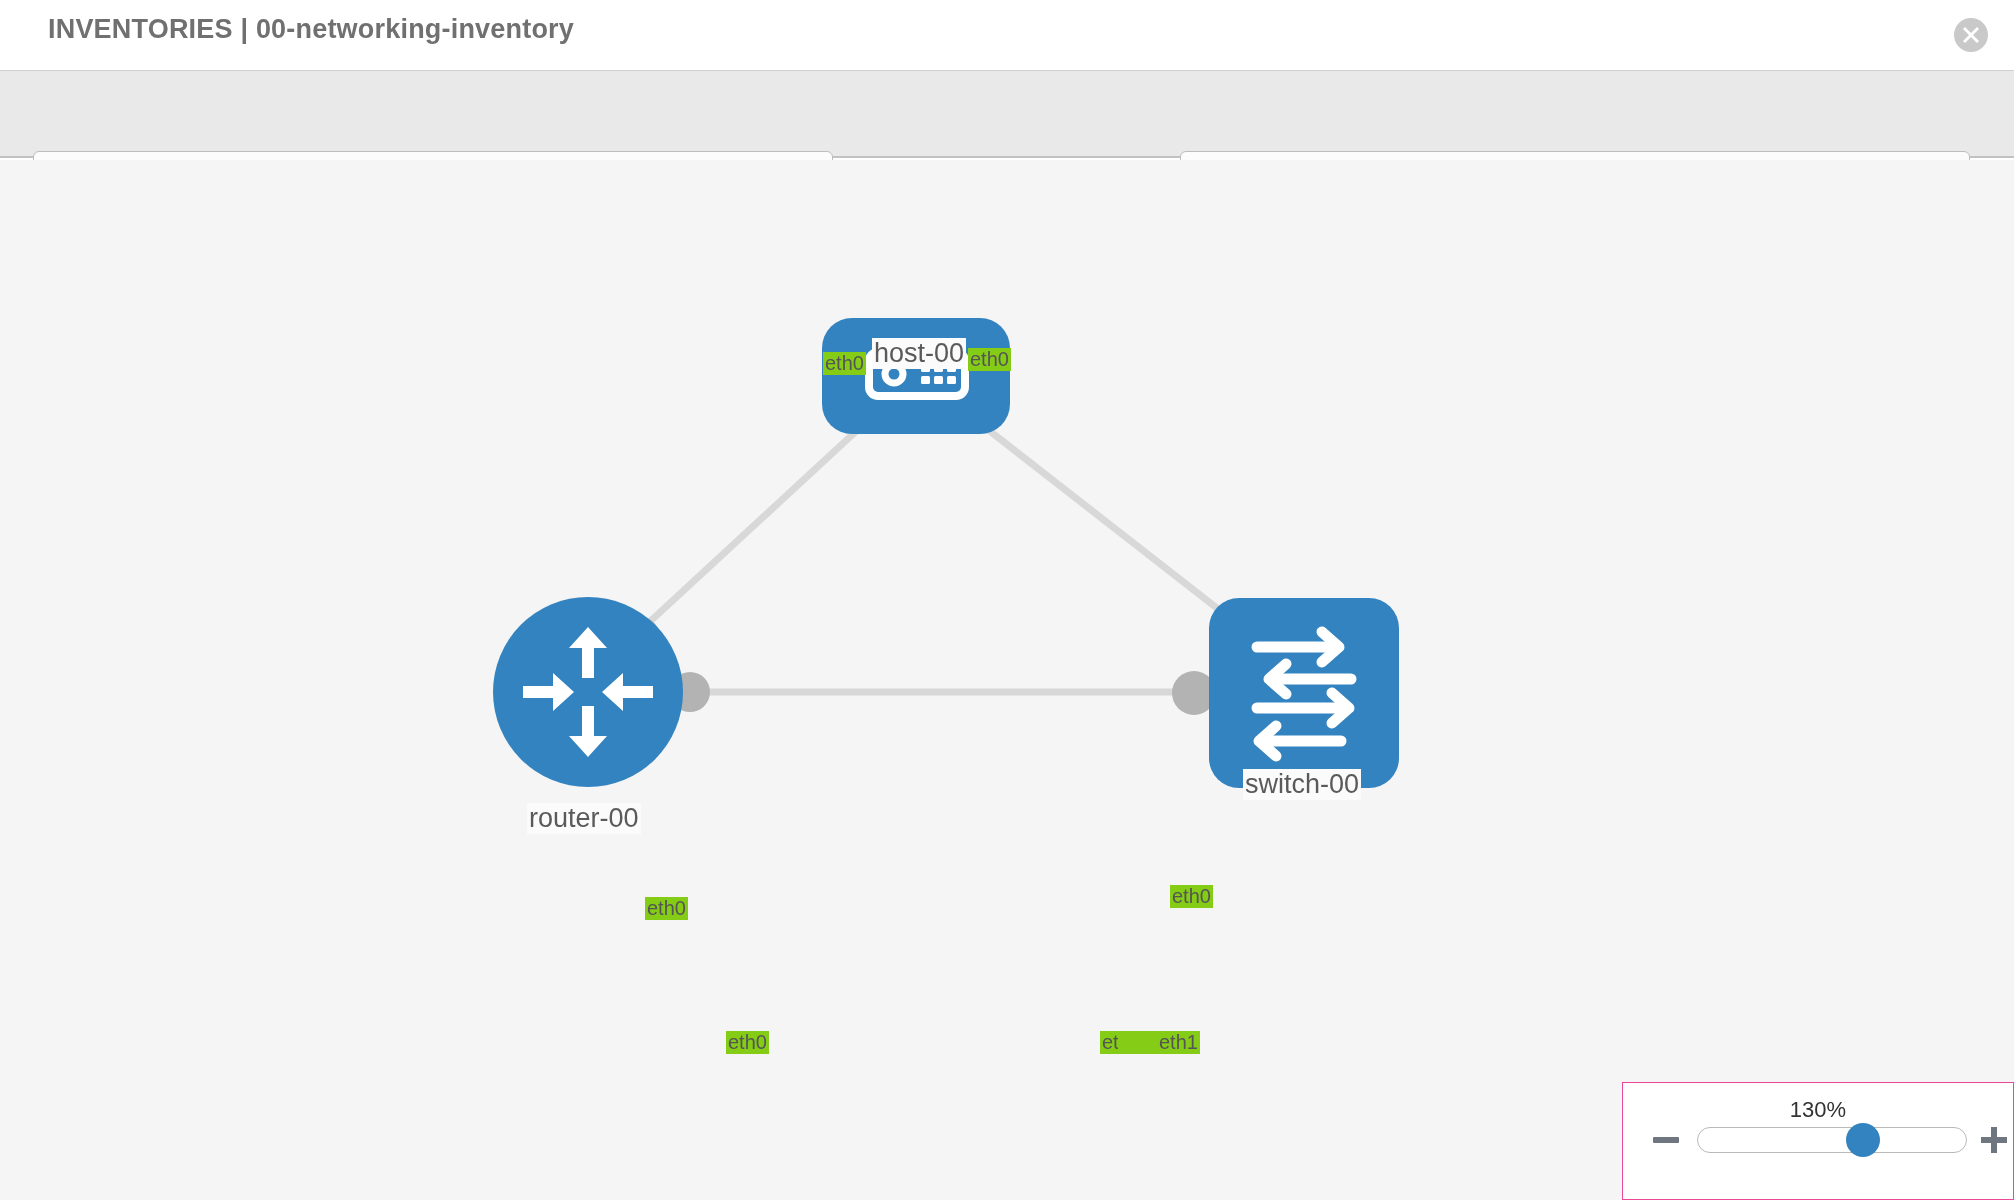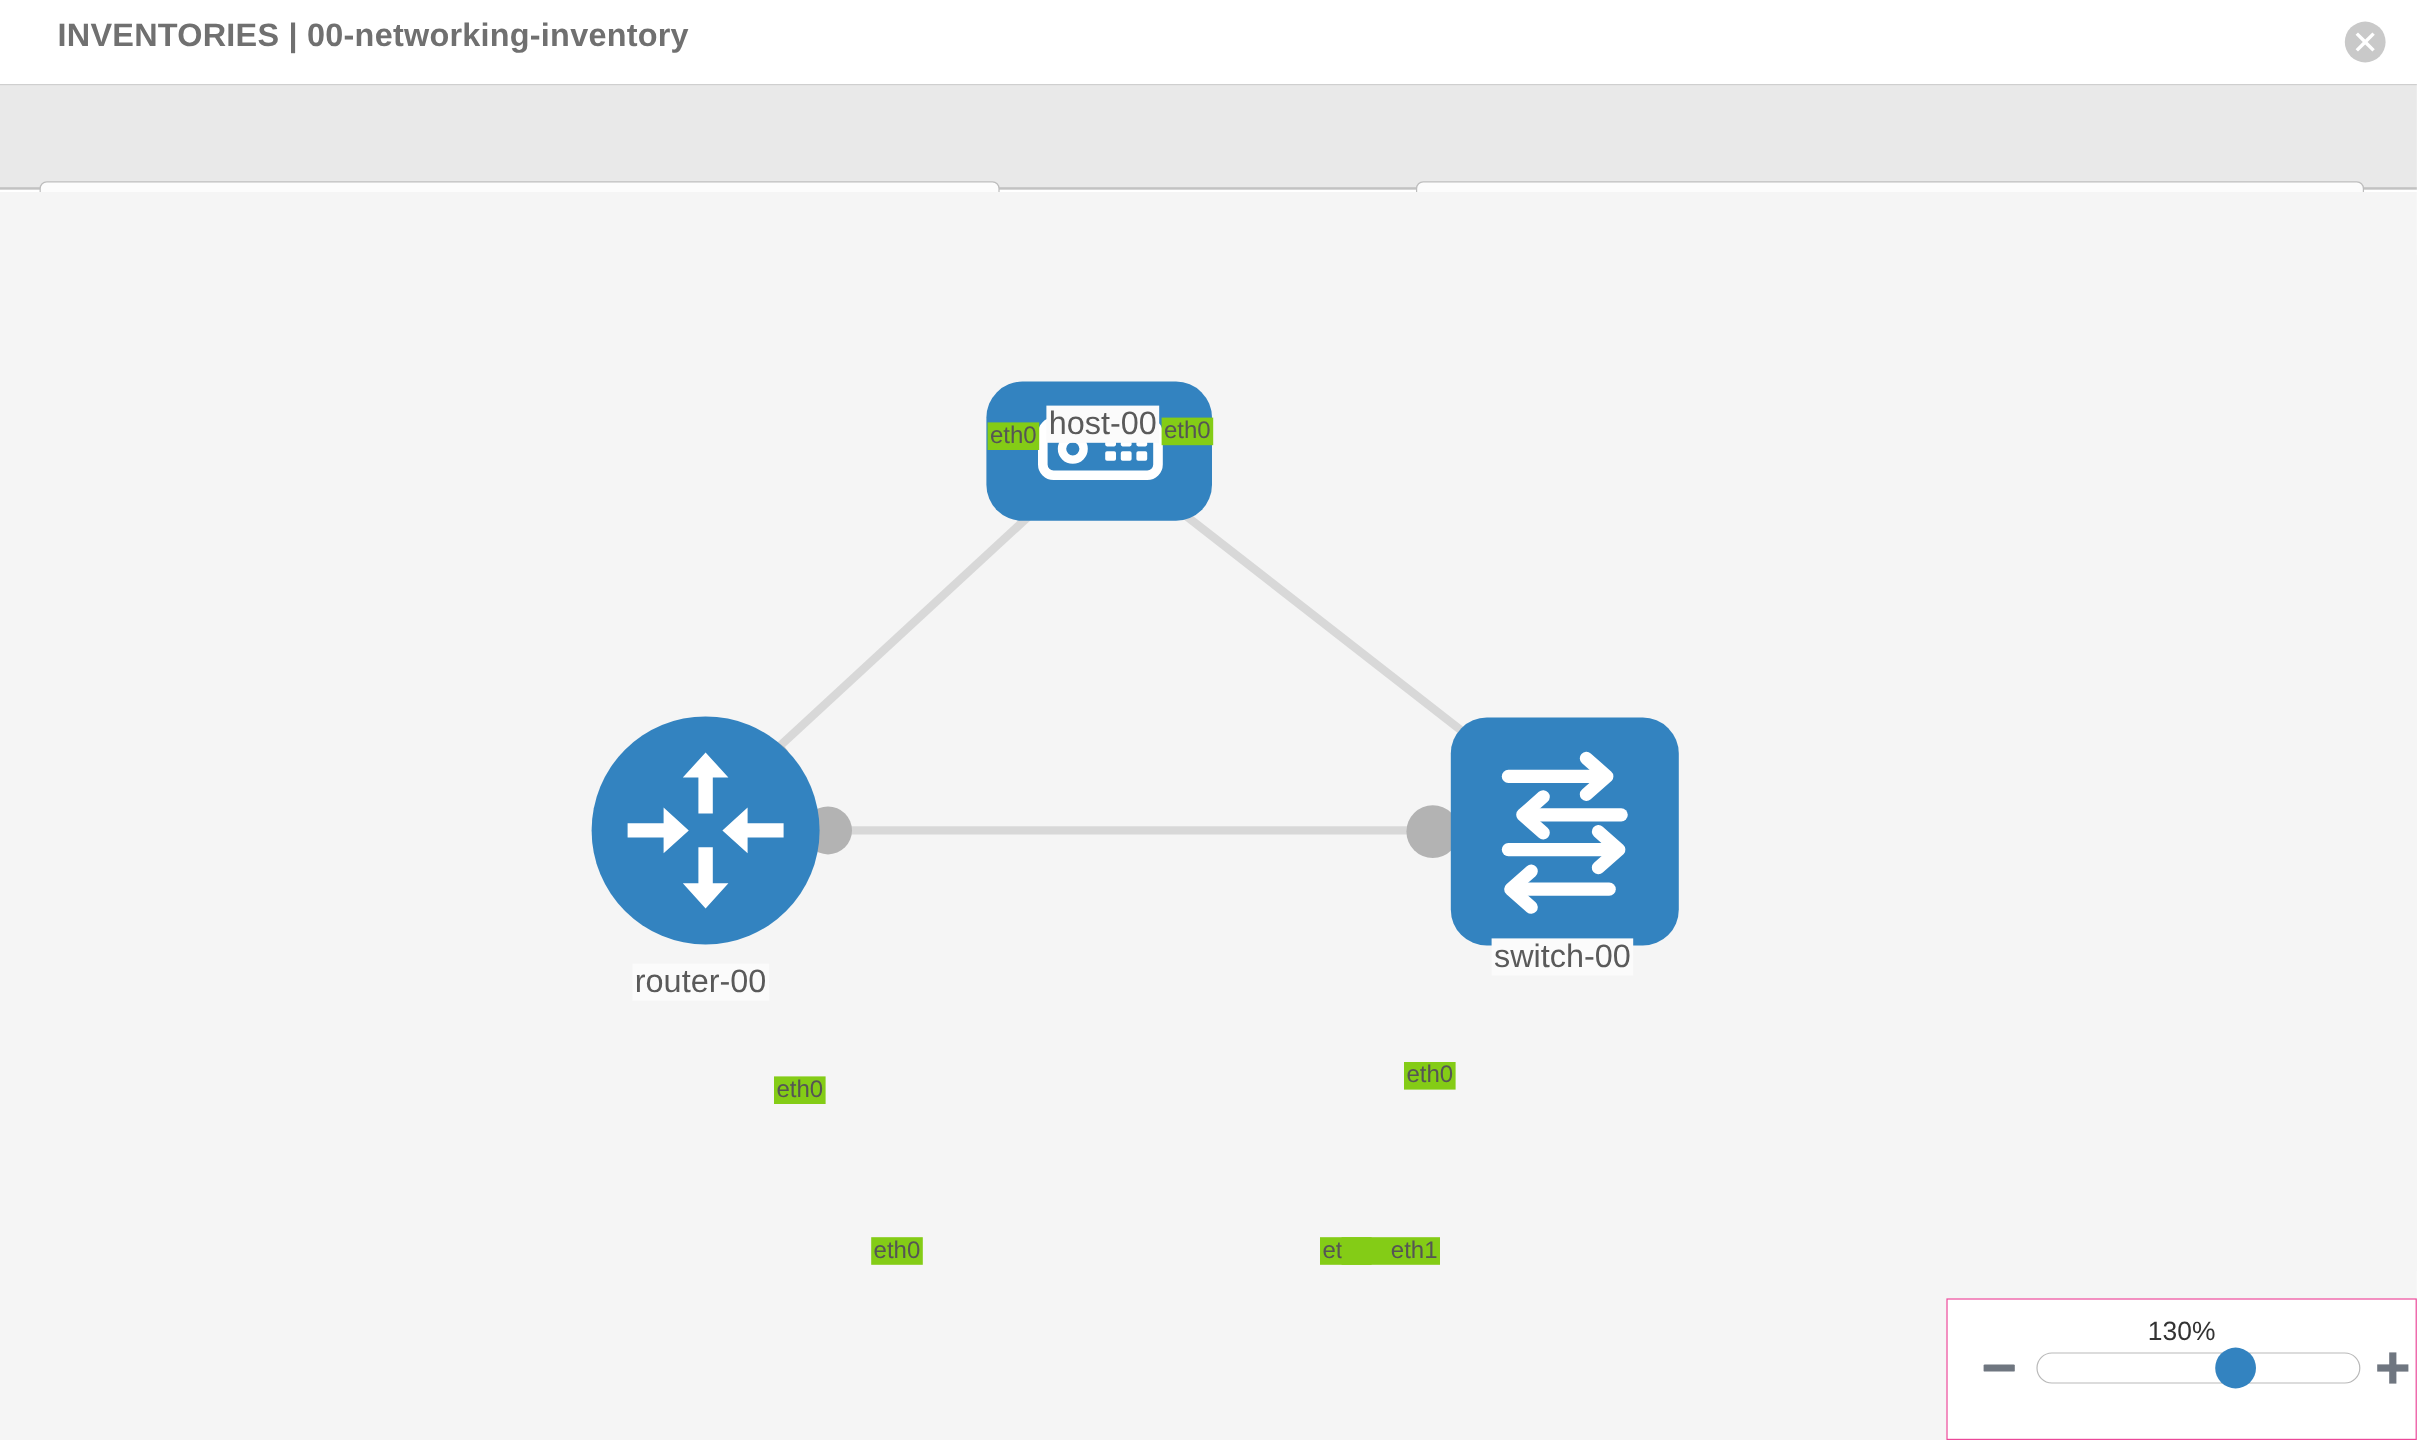--- a/index.html
+++ b/index.html
@@ -255,21 +255,21 @@
         <path d="M132 143 L52 143"></path>
         <path d="M67 128 L50 143 L67 158"></path>
       </g>
     </g>
   </svg>
 
   <div class="node-label" style="left:872px; top:178px; font-size:27px;">host-00</div>
 
   <div class="node-label" style="left:527px; top:643px;">router-00</div>
 
-  <div class="node-label" style="left:1243px; top:622px;">switch-00</div>
+  <div class="node-label" style="left:1243px; top:609px;">switch-00</div>
 
   <div class="if-label" style="left:823px; top:192px;">eth0</div>
 
   <div class="if-label" style="left:968px; top:188px;">eth0</div>
 
   <div class="if-label" style="left:645px; top:737px;">eth0</div>
 
   <div class="if-label" style="left:1170px; top:725px;">eth0</div>
 
   <div class="if-label" style="left:726px; top:871px;">eth0</div>

